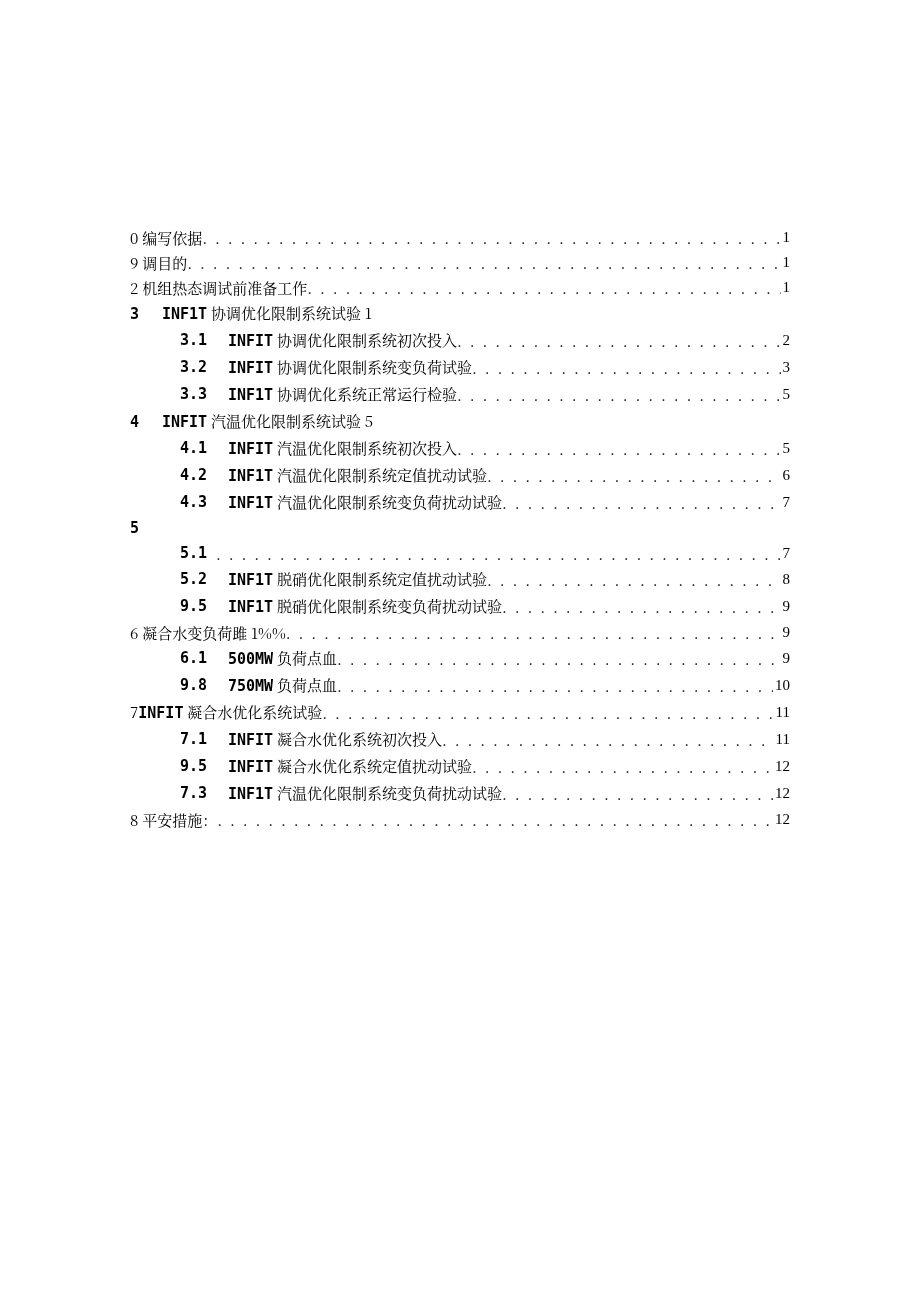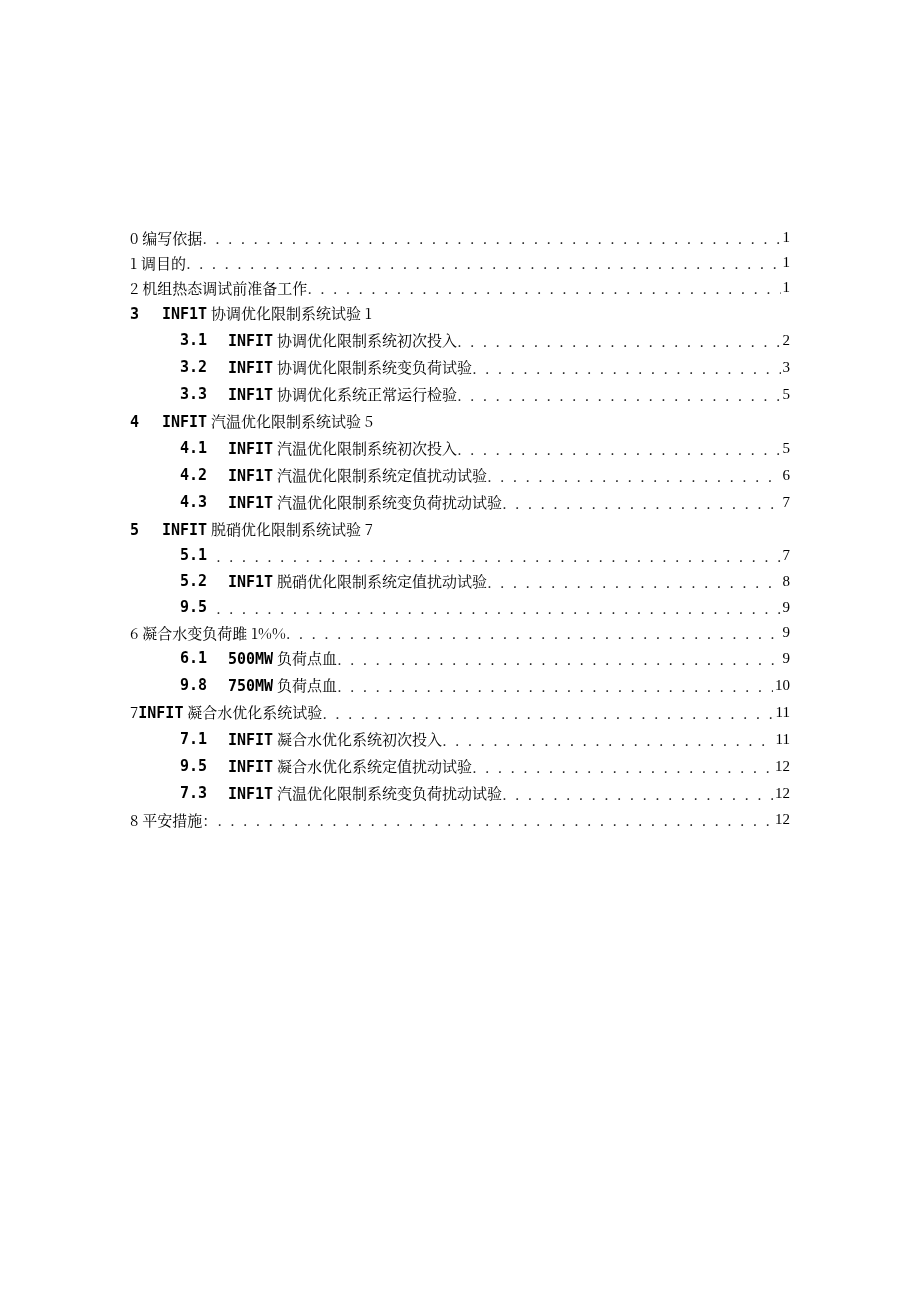--- a/index.html
+++ b/index.html
@@ -56,21 +56,21 @@
 </head>
 <body>
 
 <div id="toc">
     <div class="toc-line">
       <span class="toc-left">0 编写依据 </span>
       <span class="leader">. . . . . . . . . . . . . . . . . . . . . . . . . . . . . . . . . . . . . . . . . . . . . . . . . . . . . . . . . . . . . . . . . . . . . . . . . . . . . . . . . . . . . . . . . . . . . . . . . . . . . . . . . . . . . . . . . . . . . . . . . . . . . . . . . . . . . .</span>
       <span class="pg"> 1</span>
     </div>
     <div class="toc-line">
-      <span class="toc-left">1 调目的 </span>
+      <span class="toc-left">9 调目的 </span>
       <span class="leader">. . . . . . . . . . . . . . . . . . . . . . . . . . . . . . . . . . . . . . . . . . . . . . . . . . . . . . . . . . . . . . . . . . . . . . . . . . . . . . . . . . . . . . . . . . . . . . . . . . . . . . . . . . . . . . . . . . . . . . . . . . . . . . . . . . . . . .</span>
       <span class="pg"> 1</span>
     </div>
     <div class="toc-line">
       <span class="toc-left">2 机组热态调试前准备工作 </span>
       <span class="leader">. . . . . . . . . . . . . . . . . . . . . . . . . . . . . . . . . . . . . . . . . . . . . . . . . . . . . . . . . . . . . . . . . . . . . . . . . . . . . . . . . . . . . . . . . . . . . . . . . . . . . . . . . . . . . . . . . . . . . . . . . . . . . . . . . . . . . .</span>
       <span class="pg"> 1</span>
     </div>
     <div class="section-heading">
       <span class="sec-num">3</span>
@@ -111,35 +111,35 @@
       <span class="pg"> 6</span>
     </div>
     <div class="sub-line">
       <span class="sub-num">4.3</span>
       <span class="sub-title"><span class="mono">INF1T</span> 汽温优化限制系统变负荷扰动试验 </span>
       <span class="leader">. . . . . . . . . . . . . . . . . . . . . . . . . . . . . . . . . . . . . . . . . . . . . . . . . . . . . . . . . . . . . . . . . . . . . . . . . . . . . . . . . . . . . . . . . . . . . . . . . . . . . . . . . . . . . . . . . . . . . . . . . . . . . . . . . . . . . .</span>
       <span class="pg"> 7</span>
     </div>
     <div class="section-heading">
       <span class="sec-num">5</span>
-      <span class="sec-title"><span class="mono">INFIT</span> 脱硝优化限制系统试验 7</span>
     </div>
     <div class="sub-line">
       <span class="sub-num">5.1</span>
       <span class="leader">. . . . . . . . . . . . . . . . . . . . . . . . . . . . . . . . . . . . . . . . . . . . . . . . . . . . . . . . . . . . . . . . . . . . . . . . . . . . . . . . . . . . . . . . . . . . . . . . . . . . . . . . . . . . . . . . . . . . . . . . . . . . . . . . . . . . . .</span>
       <span class="pg"> 7</span>
     </div>
     <div class="sub-line">
       <span class="sub-num">5.2</span>
       <span class="sub-title"><span class="mono">INF1T</span> 脱硝优化限制系统定值扰动试验 </span>
       <span class="leader">. . . . . . . . . . . . . . . . . . . . . . . . . . . . . . . . . . . . . . . . . . . . . . . . . . . . . . . . . . . . . . . . . . . . . . . . . . . . . . . . . . . . . . . . . . . . . . . . . . . . . . . . . . . . . . . . . . . . . . . . . . . . . . . . . . . . . .</span>
       <span class="pg"> 8</span>
     </div>
     <div class="sub-line">
       <span class="sub-num">9.5</span>
+      <span class="sub-title"><span class="mono">INF1T</span> 脱硝优化限制系统变负荷扰动试验 </span>
       <span class="leader">. . . . . . . . . . . . . . . . . . . . . . . . . . . . . . . . . . . . . . . . . . . . . . . . . . . . . . . . . . . . . . . . . . . . . . . . . . . . . . . . . . . . . . . . . . . . . . . . . . . . . . . . . . . . . . . . . . . . . . . . . . . . . . . . . . . . . .</span>
       <span class="pg"> 9</span>
     </div>
     <div class="toc-line">
       <span class="toc-left">6 凝合水变负荷雎 1%% </span>
       <span class="leader">. . . . . . . . . . . . . . . . . . . . . . . . . . . . . . . . . . . . . . . . . . . . . . . . . . . . . . . . . . . . . . . . . . . . . . . . . . . . . . . . . . . . . . . . . . . . . . . . . . . . . . . . . . . . . . . . . . . . . . . . . . . . . . . . . . . . . .</span>
       <span class="pg"> 9</span>
     </div>
     <div class="sub-line">
       <span class="sub-num">6.1</span>

